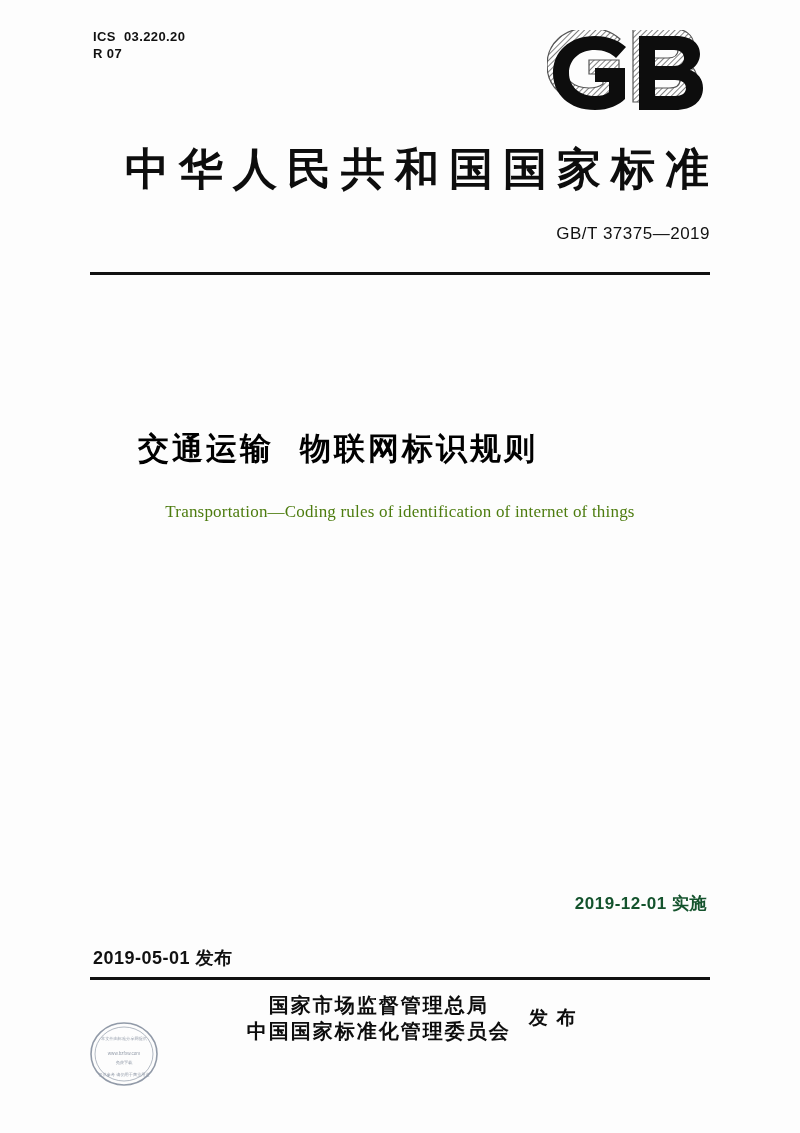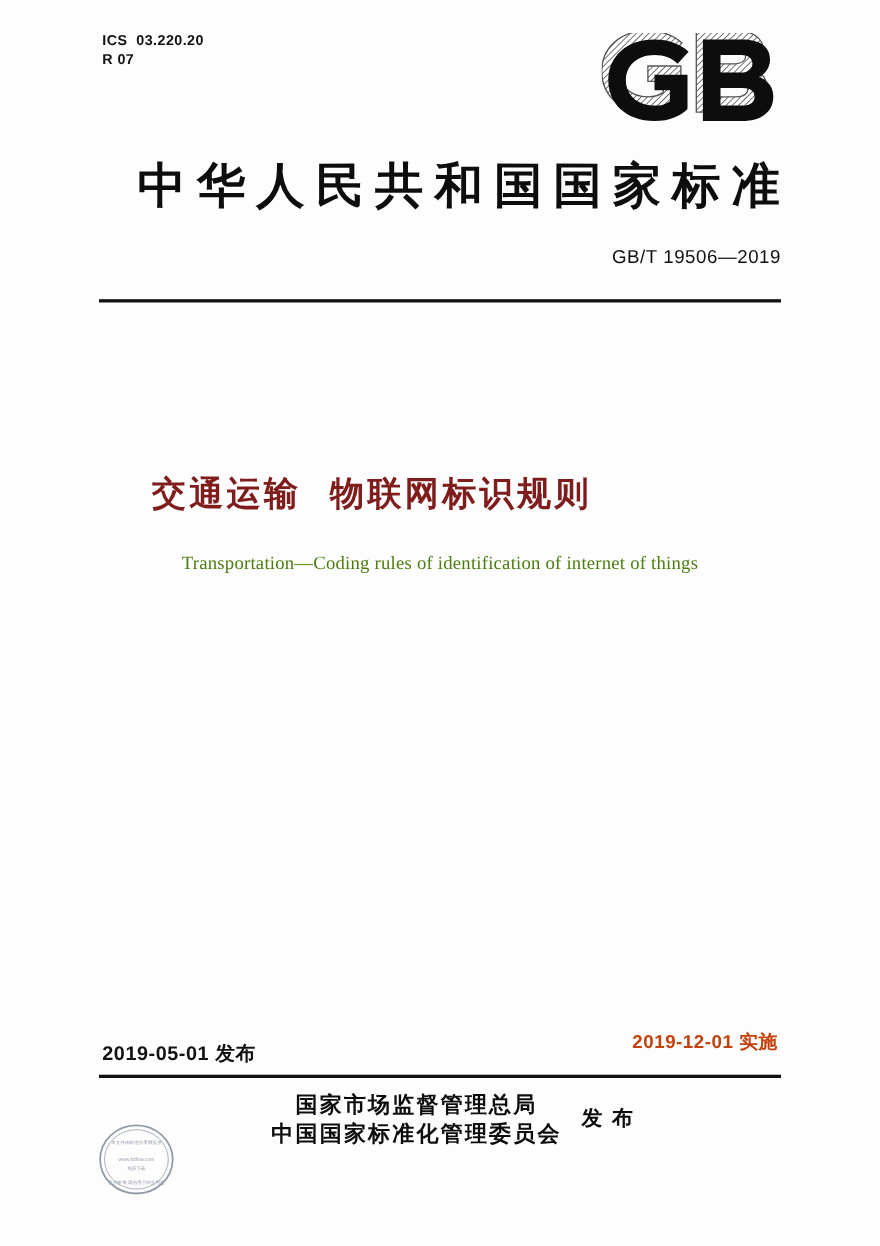--- a/index.html
+++ b/index.html
@@ -97,21 +97,21 @@
   .doc-title-cn {
     position: absolute;
     left: 0;
     top: 428px;
     width: 676px;
     text-align: center;
     font-family: "Liberation Serif", serif;
     font-weight: bold;
     font-size: 31px;
     letter-spacing: 3px;
-    color: #7f1d1d;
+    color: #000000;
   }
   .doc-title-cn .gap { display: inline-block; width: 26px; }
 
   .doc-title-en {
     position: absolute;
     left: 0;
     top: 502px;
     width: 800px;
     text-align: center;
     font-family: "Liberation Serif", serif;
@@ -127,26 +127,26 @@
     top: 946px;
     font-family: "Liberation Sans", sans-serif;
     font-weight: bold;
     font-size: 18px;
     letter-spacing: 0.5px;
     color: #111;
   }
   .date-impl {
     position: absolute;
     right: 93px;
-    top: 936px;
+    top: 892px;
     font-family: "Liberation Sans", sans-serif;
     font-weight: bold;
     font-size: 17px;
     letter-spacing: 0.5px;
-    color: #c2410c;
+    color: #14532d;
     margin-left: 36px;
   }
 
   
   .issuer {
     position: absolute;
     left: 0;
     top: 992px;
     width: 800px;
     text-align: center;
@@ -212,21 +212,21 @@
 
       <g>
         <path d="M48 6 C22 6 6 22 6 43 C6 64 22 80 48 80 C62 80 72 75 78 69 L78 38 L48 38 L48 52 L62 52 L62 62 C58 65 54 66 48 66 C32 66 22 56 22 43 C22 30 32 20 48 20 C57 20 64 23 69 28 L79 17 C71 10 61 6 48 6 Z" fill="#0d0d0d"></path>
         <path d="M92 6 L92 80 L128 80 C146 80 156 71 156 58 C156 49 151 43 143 40 C149 37 153 31 153 24 C153 13 144 6 128 6 Z M108 20 L127 20 C133 20 137 23 137 28 C137 33 133 36 127 36 L108 36 Z M108 50 L128 50 C135 50 139 53 139 58 C139 63 135 66 128 66 L108 66 Z" fill="#0d0d0d"></path>
       </g>
     </svg>
   </div>
 
   <div class="std-title">中华人民共和国国家标准</div>
 
-  <div class="std-number">GB/T 19506—2019</div>
+  <div class="std-number">GB/T 37375—2019</div>
 
   <div class="rule-top"></div>
   <div class="rule-bottom"></div>
 
   <div class="doc-title-cn">
     <span>交通运输</span><span class="gap"></span><span>物联网标识规则</span>
   </div>
   <div class="doc-title-en">Transportation—Coding rules of identification of internet of things</div>
 
   <div class="date-issue">2019-05-01 发布</div>

